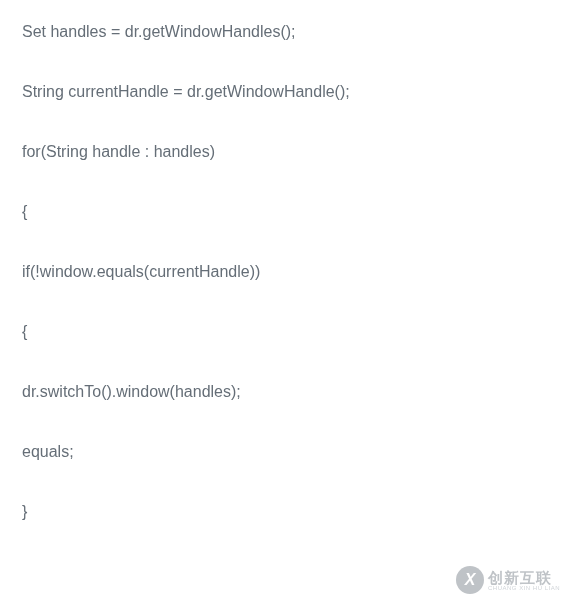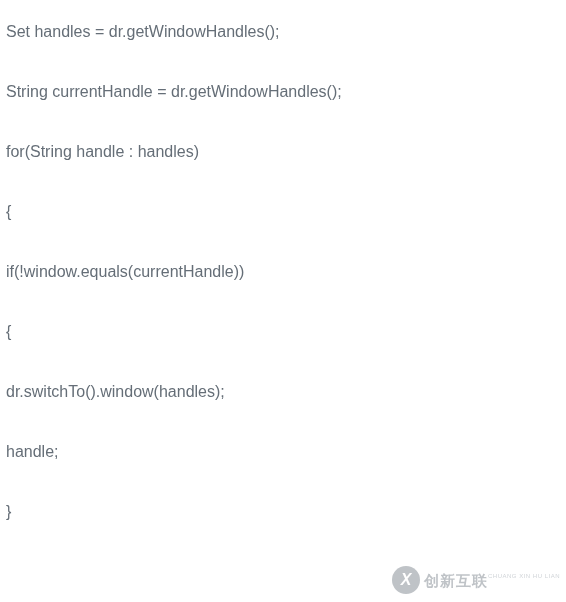--- a/index.html
+++ b/index.html
@@ -9,21 +9,21 @@
     }
     body {
       width: 566px;
       height: 602px;
       background: #ffffff;
       font-family: Arial, "Helvetica Neue", Helvetica, sans-serif;
       position: relative;
       overflow: hidden;
     }
     .code-container {
-      padding: 20px 6px;
+      padding: 20px 22px;
     }
     .code-line {
       font-size: 16px;
       color: #656e77;
       line-height: 1.5;
       margin-bottom: 36px;
       font-family: Arial, sans-serif;
     }
     .watermark {
       position: absolute;
@@ -45,46 +45,47 @@
       margin-right: 4px;
     }
     .watermark-logo-inner {
       color: #ffffff;
       font-size: 16px;
       font-weight: bold;
       font-style: italic;
     }
     .watermark-text {
       display: flex;
+      flex-direction: column;
       line-height: 1;
     }
     .watermark-main {
       font-size: 15px;
       color: #808890;
       font-weight: bold;
       letter-spacing: 1px;
     }
     .watermark-sub {
       font-size: 6px;
       color: #a0a8b0;
       letter-spacing: 0.5px;
     }
   </style>
 </head>
 <body>
 
 <div class="code-container">
   <div class="code-line">Set handles = dr.getWindowHandles();</div>
-  <div class="code-line">String currentHandle = dr.getWindowHandles();</div>
+  <div class="code-line">String currentHandle = dr.getWindowHandle();</div>
   <div class="code-line">for(String handle : handles)</div>
   <div class="code-line">{</div>
   <div class="code-line">if(!window.equals(currentHandle))</div>
   <div class="code-line">{</div>
   <div class="code-line">dr.switchTo().window(handles);</div>
-  <div class="code-line">handle;</div>
+  <div class="code-line">equals;</div>
   <div class="code-line">}</div>
 </div>
 
 <div class="watermark">
   <div class="watermark-logo">
     <span class="watermark-logo-inner">X</span>
   </div>
   <div class="watermark-text">
     <span class="watermark-main">创新互联</span>
     <span class="watermark-sub">CHUANG XIN HU LIAN</span>

